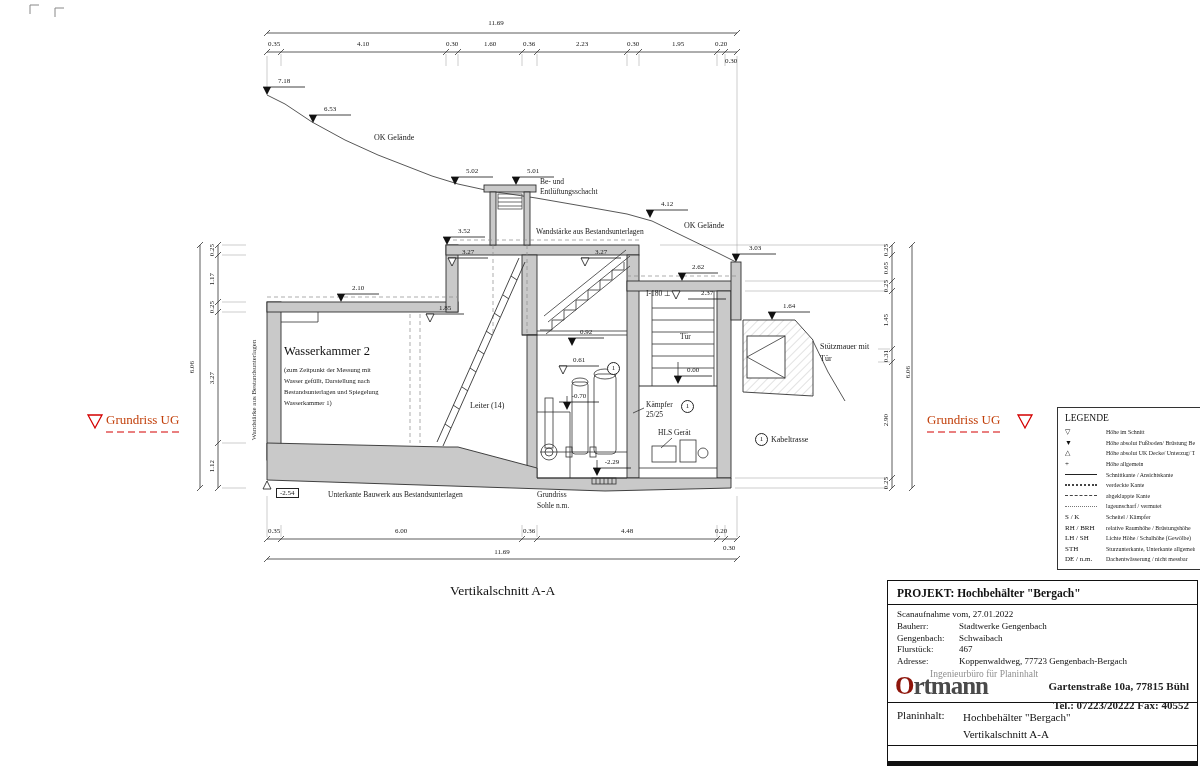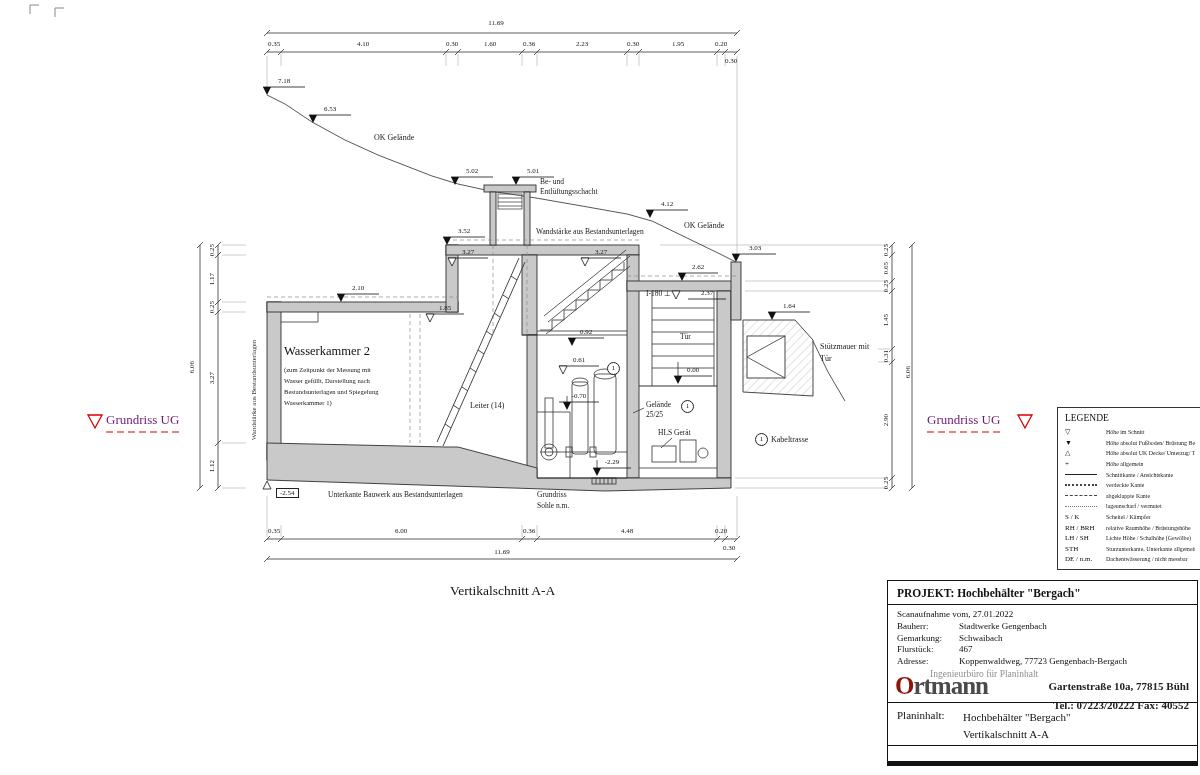--- a/index.html
+++ b/index.html
@@ -6,21 +6,21 @@
   .stage{position:relative;width:1200px;height:775px;background:#fff;overflow:hidden;font-family:Liberation Serif, serif;}
   svg{position:absolute;left:0;top:0;}
   .lbl{position:absolute;color:#1a1a1a;white-space:nowrap;font-size:7.5px;line-height:1.15;}
   .d{font-size:7px;transform:translateX(-50%);}
   .n{font-size:7.5px;}
   .n8{font-size:8px;}
   .big{font-size:12.5px;color:#111;}
   .para{font-size:6.6px;color:#222;}
   .rot{font-size:7px;transform:translate(-50%,-50%) rotate(-90deg);}
   .rotn{font-size:7px;color:#333;transform:translate(-50%,-50%) rotate(-90deg);}
-  .red{color:#701a75;font-size:13px;}
+  .red{color:#c2410c;font-size:13px;}
   .circ{width:11px;height:11px;border:1px solid #222;border-radius:50%;font-size:7px;text-align:center;line-height:11px;background:#fff;}
   .box{border:1px solid #222;padding:0 3px;font-size:7px;background:#fff;}
   .cap{font-size:13.5px;color:#111;}
   
   .legend{position:absolute;left:1057px;top:407px;width:144px;height:163px;border:1px solid #333;box-sizing:border-box;padding:5px 5px 3px 7px;background:#fff;}
   .legend-title{font-size:9.5px;color:#111;margin-bottom:4px;}
   .lrow{display:flex;align-items:center;gap:5px;height:10.6px;font-size:5.9px;color:#222;}
   .lsym{width:36px;flex:none;display:flex;align-items:center;font-size:7px;color:#111;}
   .lline{display:inline-block;width:32px;height:0;}
   .lline.solid{border-top:1.4px solid #222;}
@@ -253,21 +253,21 @@
       <div class="lbl d" style="left: 445px; top: 304px;">1.85</div>
       <div class="lbl d" style="left: 579px; top: 356px;">0.61</div>
       <div class="lbl d" style="left: 707px; top: 289px;">2.37</div>
       <div class="lbl n8" style="left: 374px; top: 133px;">OK Gelände</div>
       <div class="lbl n8" style="left: 684px; top: 221px;">OK Gelände</div>
       <div class="lbl n" style="left: 540px; top: 178px;">Be- und</div>
       <div class="lbl n" style="left: 540px; top: 188px;">Entlüftungsschacht</div>
       <div class="lbl n" style="left: 536px; top: 228px;">Wandstärke aus Bestandsunterlagen</div>
       <div class="lbl n" style="left: 646px; top: 290px;">I-180 ⊥</div>
       <div class="lbl n" style="left: 680px; top: 333px;">Tür</div>
-      <div class="lbl n" style="left: 646px; top: 401px;">Gelände</div>
+      <div class="lbl n" style="left: 646px; top: 401px;">Kämpfer</div>
       <div class="lbl n" style="left: 646px; top: 411px; text-align: right;">25/25</div>
       <div class="lbl n" style="left: 658px; top: 429px;">HLS Gerät</div>
       <div class="lbl n8" style="left: 470px; top: 401px;">Leiter (14)</div>
       <div class="lbl n8" style="left: 820px; top: 342px;">Stützmauer mit</div>
       <div class="lbl n8" style="left: 820px; top: 354px;">Tür</div>
       <div class="lbl n8" style="left: 771px; top: 435px;">Kabeltrasse</div>
       <div class="lbl n" style="left: 328px; top: 491px;">Unterkante Bauwerk aus Bestandsunterlagen</div>
       <div class="lbl n" style="left: 537px; top: 491px;">Grundriss</div>
       <div class="lbl n" style="left: 537px; top: 502px;">Sohle n.m.</div>
       <div class="lbl big" style="left: 284px; top: 344px;">Wasserkammer 2</div>
@@ -370,21 +370,21 @@
   <div class="tb">
     <div class="tb-project">PROJEKT: Hochbehälter "Bergach"</div>
     <div class="tb-info">
       <div class="tb-scan">Scanaufnahme vom, 27.01.2022</div>
       <div>
           <div class="tb-row">
             <span class="tb-k">Bauherr:</span>
             <span class="tb-v">Stadtwerke Gengenbach</span>
           </div>
           <div class="tb-row">
-            <span class="tb-k">Gemarkung:</span>
+            <span class="tb-k">Gengenbach:</span>
             <span class="tb-v">Schwaibach</span>
           </div>
           <div class="tb-row">
             <span class="tb-k">Flurstück:</span>
             <span class="tb-v">467</span>
           </div>
           <div class="tb-row">
             <span class="tb-k">Adresse:</span>
             <span class="tb-v">Koppenwaldweg, 77723 Gengenbach-Bergach</span>
           </div>

